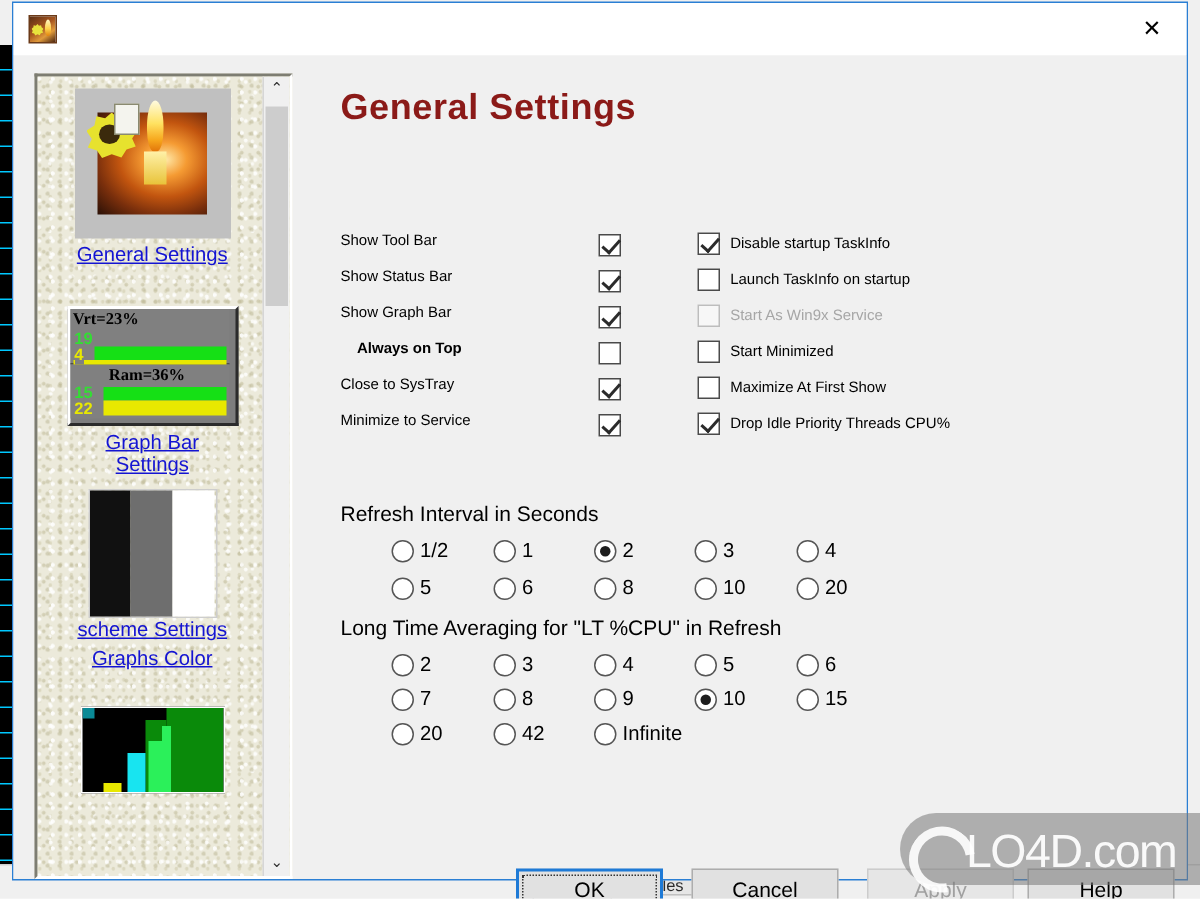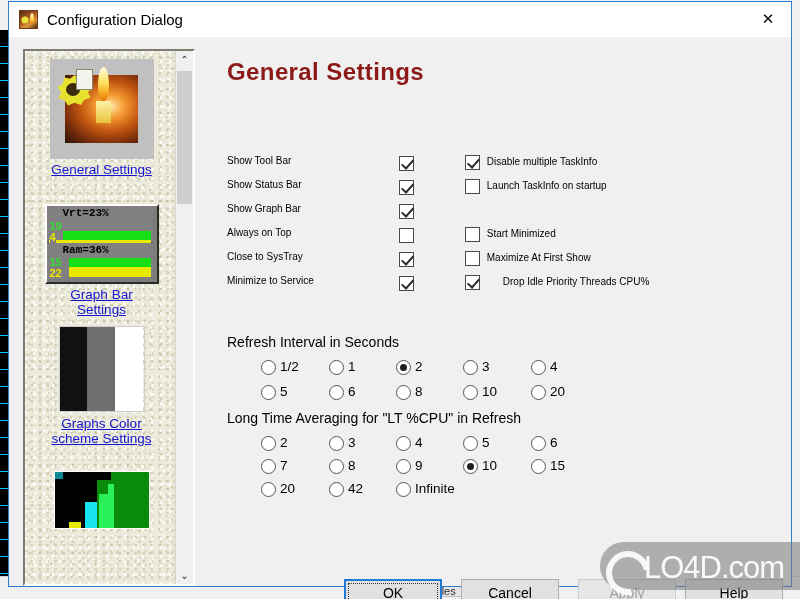--- a/index.html
+++ b/index.html
@@ -67,21 +67,21 @@
     border-radius:50% 50% 42% 42%;background:linear-gradient(#fffbe0,#ffe261 45%,#f6a61c 78%,#e2750a);}
   #thumb-general .candle{position:absolute;left:46px;top:42px;width:15px;height:22px;background:linear-gradient(#fff1a8,#e8c33a);}
   #thumb-general .gear{position:absolute;left:8px;top:16px;width:34px;height:32px;background:#e7e22e;
     clip-path:polygon(50% 0,62% 12%,80% 8%,85% 27%,100% 38%,90% 54%,97% 71%,79% 77%,69% 94%,50% 87%,31% 95%,21% 79%,3% 73%,11% 55%,0 38%,16% 27%,20% 8%,37% 12%);}
   #thumb-general .gear2{position:absolute;left:16px;top:24px;width:14px;height:13px;background:#3b2a0c;border-radius:50%;}
   #thumb-general .page{position:absolute;left:26px;top:10px;width:15px;height:19px;background:#f4f4ee;border:1px solid #8a8a70;}
 
   
   #thumb-graph{width:110px;height:76px;background:#7d7d7d;border:2px solid;border-color:#ffffff #2b2b2b #2b2b2b #ffffff;position:relative;}
   #thumb-graph .half{position:absolute;left:0;width:106px;height:36px;background:#808080;border-bottom:1px solid #4d4d4d;}
-  #thumb-graph .cap{position:absolute;left:16px;font-size:11px;font-weight:bold;color:#000;font-family:Liberation Mono, monospace;}
+  #thumb-graph .cap{position:absolute;left:2px;font-size:11px;font-weight:bold;color:#000;font-family:Liberation Serif, serif;}
   #thumb-graph .num{position:absolute;font-size:11px;font-weight:bold;color:#33dd33;}
   #thumb-graph .numy{position:absolute;font-size:11px;font-weight:bold;color:#e8e800;}
   #thumb-graph .bar{position:absolute;height:9px;}
 
   
   #thumb-color{width:84px;height:84px;border:1px solid #cdcdcd;display:flex;}
   #thumb-color i{display:block;height:100%;}
   
   #thumb-green{width:94px;height:56px;background:#000;border:1px solid #ffffff;position:relative;overflow:hidden;}
 
@@ -173,21 +173,20 @@
   </div>
 </div>
 
 <div id="dialog">
 
   <div id="titlebar">
     <div id="title-icon">
       <div class="gr"></div>
         <div class="fl"></div>
     </div>
-    <div id="title-text">Configuration Dialog</div>
     <div id="close-btn">✕</div>
   </div>
 
   <div id="client">
 
     <div id="sidebar">
       <div class="noise"></div>
 
       <div id="side-list">
 
@@ -205,38 +204,38 @@
 
         <div class="side-item" style="top:153px;">
           <div id="thumb-graph" class="thumb">
             <div class="half" style="top:0;"></div>
             <div class="half" style="top:37px;border-bottom:none;"></div>
             <div class="cap" style="top:1px;">Vrt=23%</div>
             <div class="num" style="left:3px;top:14px;">19</div>
             <div class="numy" style="left:3px;top:25px;background:#808080;z-index:3;">4</div>
             <div class="bar" style="left:2px;top:34px;width:102px;height:3px;background:#e8e800;"></div>
             <div class="bar" style="left:16px;top:25px;width:88px;height:9px;background:#15e015;"></div>
-            <div class="cap" style="top:38px;">Ram=36%</div>
+            <div class="cap" style="top:38px;padding-left:24px;">Ram=36%</div>
             <div class="num" style="left:3px;top:50px;">15</div>
             <div class="numy" style="left:3px;top:61px;background:#808080;z-index:3;">22</div>
             <div class="bar" style="left:22px;top:52px;width:82px;height:9px;background:#15e015;"></div>
             <div class="bar" style="left:22px;top:61px;width:82px;height:10px;background:#e8e800;"></div>
           </div>
           <a class="side-link" style="margin-top:3px;">Graph Bar</a>
           <a class="side-link">Settings</a>
         </div>
 
         <div class="side-item" style="top:275px;">
           <div id="thumb-color" class="thumb">
             <i style="width:33%;background:#111111;"></i>
             <i style="width:33%;background:#6e6e6e;"></i>
             <i style="width:34%;background:#ffffff;"></i>
           </div>
+          <a class="side-link">scheme Settings</a>
           <a class="side-link" style="margin-top:4px;">Graphs Color</a>
-          <a class="side-link">scheme Settings</a>
         </div>
 
         <div class="side-item" style="top:420px;">
           <div id="thumb-green" class="thumb">
             <div style="position:absolute;left:56px;top:0;width:38px;height:56px;background:#0a8a0a;"></div>
             <div style="position:absolute;left:42px;top:8px;width:14px;height:48px;background:#0a8a0a;"></div>
             <div style="position:absolute;left:0;top:0;width:8px;height:7px;background:#0a8a96;"></div>
             <div style="position:absolute;left:30px;top:30px;width:12px;height:26px;background:#18e4f0;"></div>
             <div style="position:absolute;left:44px;top:22px;width:9px;height:34px;background:#2bf05a;"></div>
             <div style="position:absolute;left:53px;top:12px;width:6px;height:44px;background:#2bf05a;"></div>
@@ -257,56 +256,60 @@
 
       <div class="cbrow" style="left:18px;top:108px;">
         <span>Show Tool Bar</span>
       </div>
       <div class="cbrow" style="left:18px;top:132px;">
         <span>Show Status Bar</span>
       </div>
       <div class="cbrow" style="left:18px;top:156px;">
         <span>Show Graph Bar</span>
       </div>
-      <div class="cbrow" style="left:18px;top:180px;">
+      <div class="cbrow" style="left:29px;top:180px;font-weight:bold;">
         <span>Always on Top</span>
       </div>
       <div class="cbrow" style="left:18px;top:204px;">
         <span>Close to SysTray</span>
       </div>
       <div class="cbrow" style="left:18px;top:228px;">
         <span>Minimize to Service</span>
       </div>
 
       <span class="cbox on" style="position:absolute;left:190px;top:109px;"></span>
       <span class="cbox on" style="position:absolute;left:190px;top:133px;"></span>
       <span class="cbox on" style="position:absolute;left:190px;top:157px;"></span>
       <span class="cbox" style="position:absolute;left:190px;top:181px;"></span>
       <span class="cbox on" style="position:absolute;left:190px;top:205px;"></span>
       <span class="cbox on" style="position:absolute;left:190px;top:229px;"></span>
 
       <div class="cbrow" style="left:256px;top:108px;">
         <span class="cbox on"></span>
-        <span style="margin-left:4px;">Disable multiple TaskInfo</span>
+        <span style="margin-left:4px;">Disable startup TaskInfo</span>
       </div>
       <div class="cbrow" style="left:256px;top:132px;text-align:center;">
         <span class="cbox"></span>
         <span style="margin-left:4px;">Launch TaskInfo on startup</span>
       </div>
+      <div class="cbrow" style="left:256px;top:156px;">
+        <span class="cbox dis"></span>
+        <span class="lbl-dis" style="margin-left:4px;">Start As Win9x Service</span>
+      </div>
       <div class="cbrow" style="left:256px;top:180px;">
         <span class="cbox"></span>
         <span style="margin-left:4px;">Start Minimized</span>
       </div>
       <div class="cbrow" style="left:256px;top:204px;">
         <span class="cbox"></span>
         <span style="margin-left:4px;">Maximize At First Show</span>
       </div>
       <div class="cbrow" style="left:256px;top:228px;">
         <span class="cbox on"></span>
-        <span style="margin-left:20px;">Drop Idle Priority Threads CPU%</span>
+        <span style="margin-left:4px;">Drop Idle Priority Threads CPU%</span>
       </div>
 
       <div class="grp-title" style="left:18px;top:287px;">Refresh Interval in Seconds</div>
 
       <div class="rrow" style="left:52px;top:312px;">
         <span class="radio"></span><span>1/2</span></div>
       <div class="rrow" style="left:120px;top:312px;">
         <span class="radio"></span><span>1</span></div>
       <div class="rrow" style="left:187px;top:312px;">
         <span class="radio on"></span><span>2</span></div>

